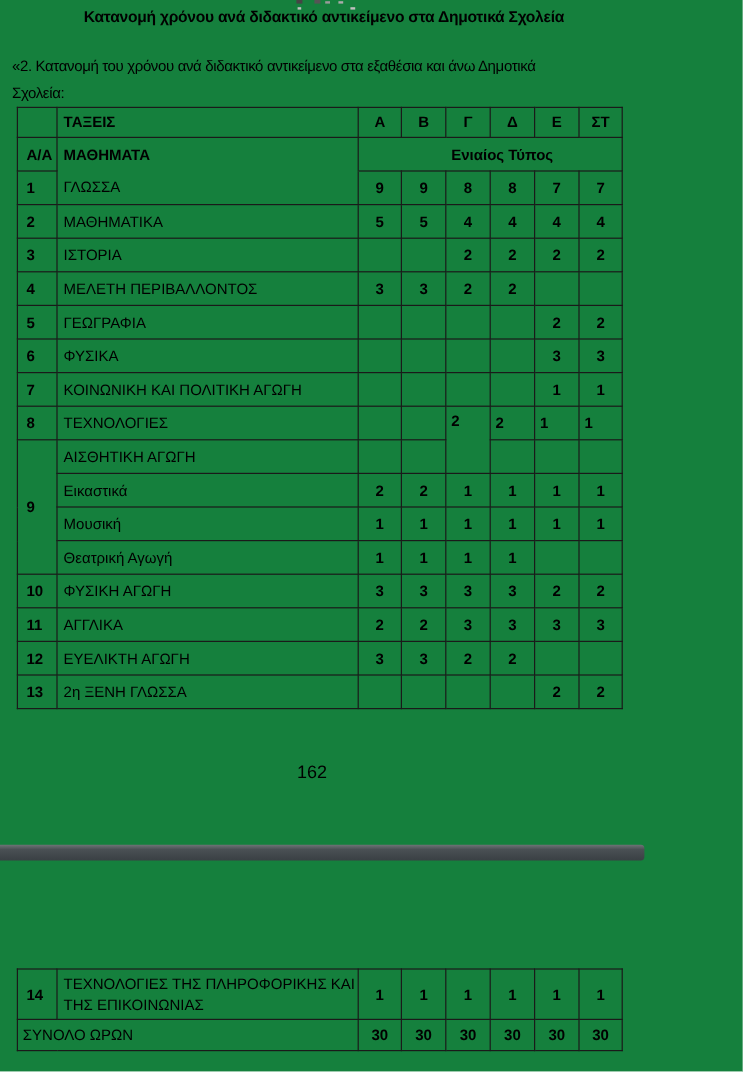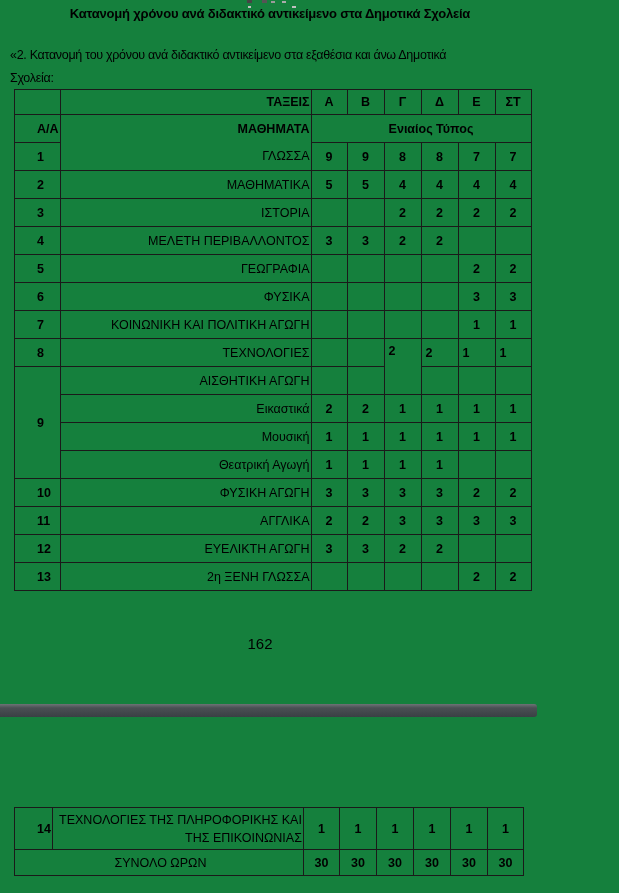--- a/index.html
+++ b/index.html
@@ -14,36 +14,36 @@
   .para-line{position:absolute;left:10px;white-space:nowrap;font-size:12.5px;letter-spacing:-0.3px;}
   #para-line-1{top:28px;}
   #para-line-2{top:48px;}
   #para-line-3{top:71px;}
 
   table.sched{position:absolute;left:14px;border-collapse:collapse;table-layout:fixed;}
   #main-table{top:89px;}
   #cont-table{top:807px;}
   table.sched td{border:1px solid #1a1a1a;font-size:12.5px;height:28px;
                  overflow:hidden;white-space:nowrap;box-sizing:border-box;}
-  table.sched td.numcell{text-align:left;padding-left:22px;font-weight:bold;}
-  table.sched td.subjcell{text-align:right;padding-left:5px;}
+  table.sched td.numcell{text-align:left;padding-left:7px;font-weight:bold;}
+  table.sched td.subjcell{text-align:left;padding-left:5px;}
   table.sched td.valcell{text-align:center;font-weight:bold;}
   table.sched tr.hdr1 td{height:25px;font-weight:bold;}
   table.sched tr.hdr2 td{height:28px;font-weight:bold;}
   table.sched td.hdr-letter{text-align:center;}
   table.sched td.hdr-type{text-align:center;padding-left:21px;}
   table.sched td.no-bb{border-bottom:none;}
   table.sched td.no-bt{border-top:none;}
   table.sched td.alignl{text-align:left;padding-left:4px;}
   table.sched td.merge-g{text-align:left;vertical-align:top;padding:5px 0 0 4px;}
   table.sched td.groupnum{vertical-align:middle;}
   #cont-table td.two-line{white-space:normal;line-height:18px;padding-top:2px;padding-bottom:2px;}
   #cont-table tr.r14 td{height:42px;}
   #cont-table tr.total td{height:26px;}
-  #cont-table td.totlabel{text-align:center;padding-left:4px;font-weight:normal;}
+  #cont-table td.totlabel{text-align:left;padding-left:4px;font-weight:normal;}
 
   #page-number{position:absolute;top:635px;left:0;width:520px;text-align:center;
                font-family:Liberation Sans, sans-serif;font-size:15px;}
   #page-separator{position:absolute;top:704px;left:0;width:537px;height:13px;
                   background:linear-gradient(180deg,#6e7376 0%,#4a5054 30%,#3a4044 100%);
                   border-radius:0 3px 3px 0;}
 </style>
 </head>
 <body>
 

